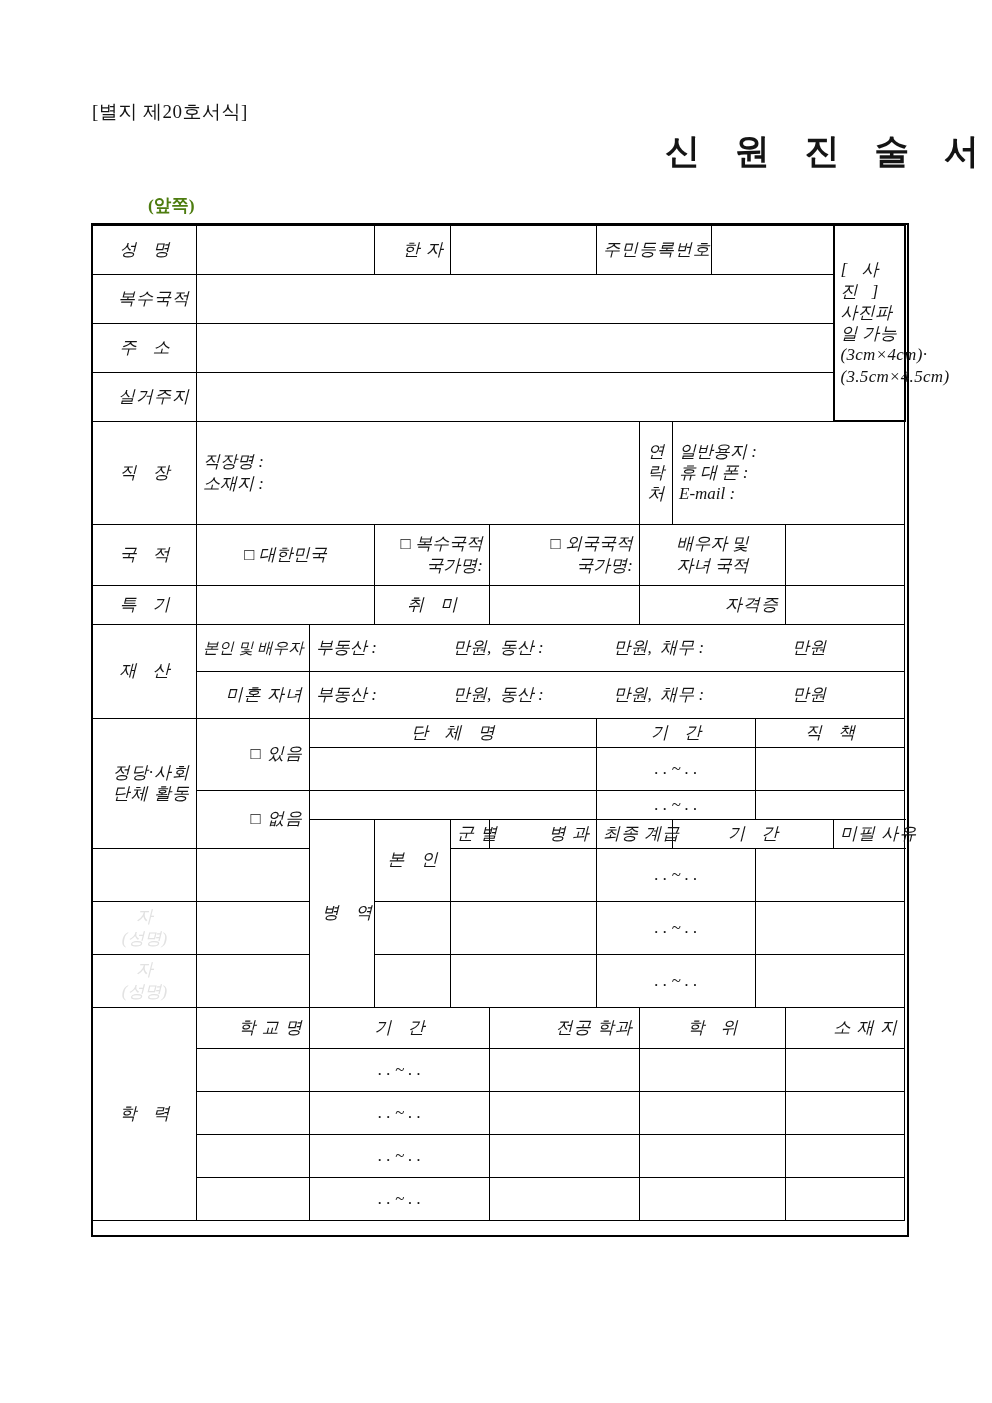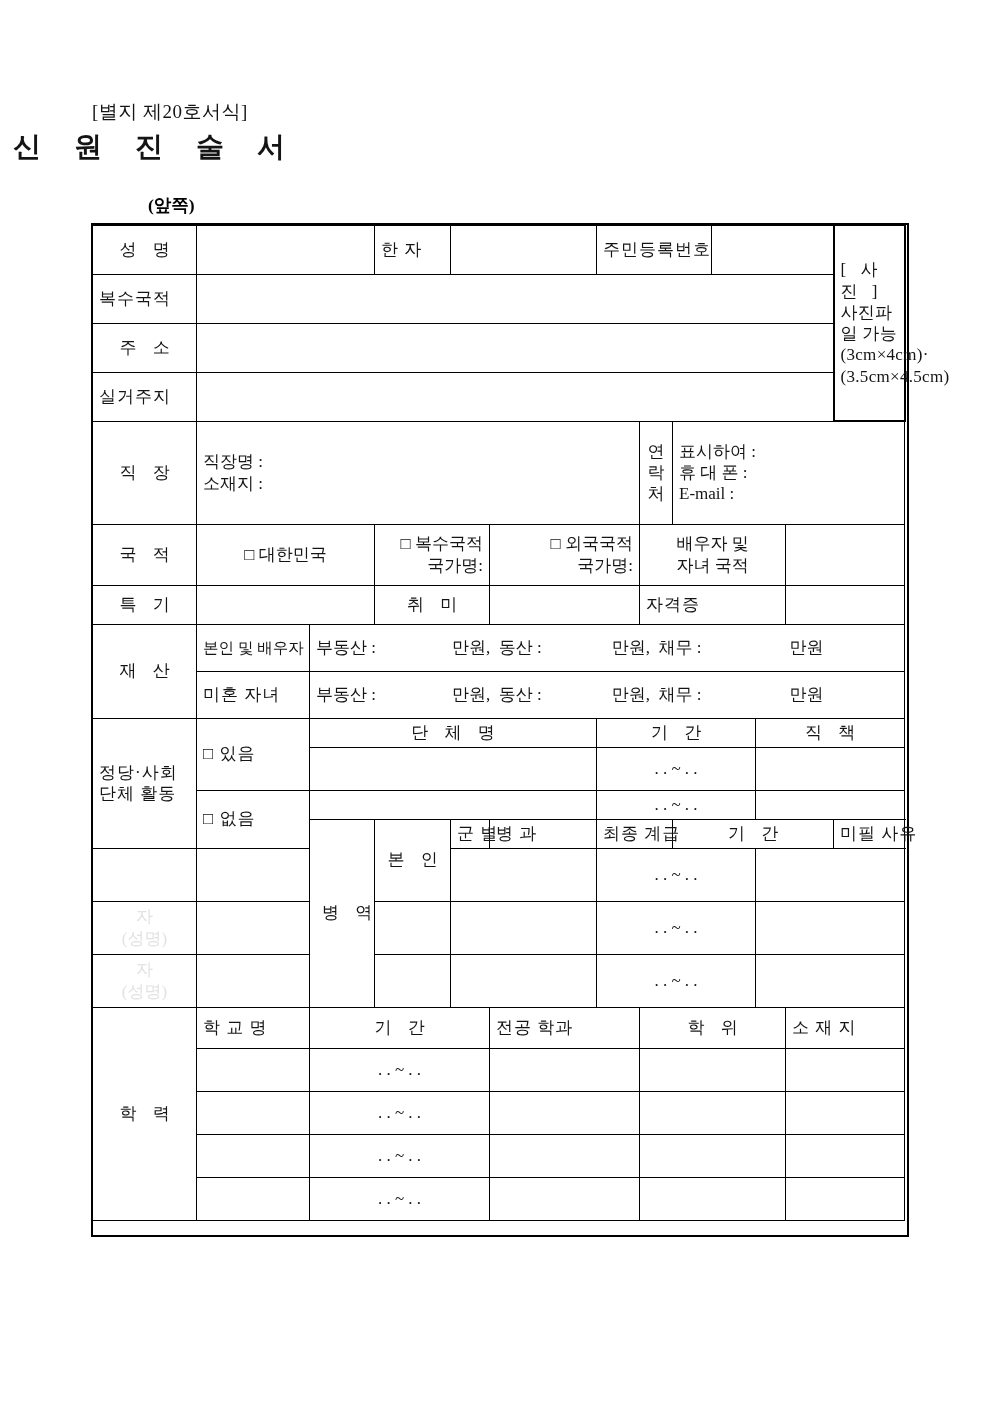--- a/index.html
+++ b/index.html
@@ -14,54 +14,55 @@
   .page{
     position:absolute;left:0;top:0;width:792px;height:1403px;
   }
   
   .form-code{
     position:absolute;left:92px;top:99px;
     font-size:19px;letter-spacing:.5px;
   }
   .doc-title{
     position:absolute;left:0;top:128px;width:992px;
-    text-align:left;
-    font-size:28px;font-weight:bold;
+    text-align:right;
+    font-size:35px;font-weight:bold;
     letter-spacing:13px;
     text-indent:13px;
   }
   .notice-row{
     position:absolute;left:92px;top:193px;width:812px;
     display:flex;align-items:baseline;
   }
   .notice{
     color:#1f1f9e;font-weight:bold;font-size:17.5px;
     letter-spacing:.2px;white-space:nowrap;
   }
   .side-note{
-    color:#000000;font-weight:bold;font-size:17.5px;
+    color:#4d7c0f;font-weight:bold;font-size:17.5px;
     margin-left:56px;white-space:nowrap;
   }
   
   .tbl{
     position:absolute;left:92px;top:224px;
     width:812px;
     border-collapse:collapse;
     table-layout:fixed;
+    font-style:italic;
   }
   .tbl td{
     border:1px solid #000;
     font-size:17px;
     padding:0 6px;
     height:28px;
     vertical-align:middle;
     line-height:1.25;
   }
   .lbl{text-align:center;letter-spacing:6px;text-indent:6px;white-space:nowrap;}
-  .lbl-tight{text-align:left;letter-spacing:1px;white-space:nowrap;}
+  .lbl-tight{text-align:right;letter-spacing:1px;white-space:nowrap;}
   .ctr{text-align:center;}
   .lft{text-align:right;}
   .blank{}
   .photo-cell{
     border:2px solid #000 !important;
     vertical-align:middle;
     line-height:1.85;
     font-size:16.5px;
     letter-spacing:.3px;
   }
@@ -165,21 +166,21 @@
       <td colspan="6" class="work-cell">
         <div>직장명 :</div>
         <div>소재지 :</div>
       </td>
       <td class="contact-lbl">
         <div>연</div>
         <div>락</div>
         <div>처</div>
       </td>
       <td colspan="5" class="contact-val">
-        <div>표시하여 :</div>
+        <div>일반용지 :</div>
         <div>휴 대 폰 :</div>
         <div>E-mail :</div>
       </td>
     </tr>
 
     <tr>
       <td class="lbl" style="height:60px">국 적</td>
       <td colspan="2" class="nat-cell ctr">□ 대한민국</td>
       <td colspan="2" class="nat-cell lft">
         <div>□ 복수국적</div>

